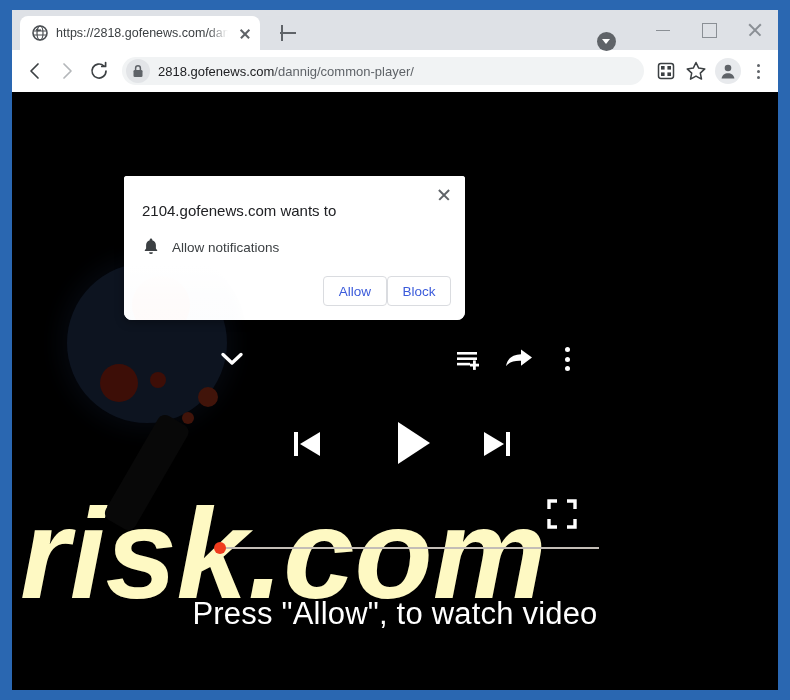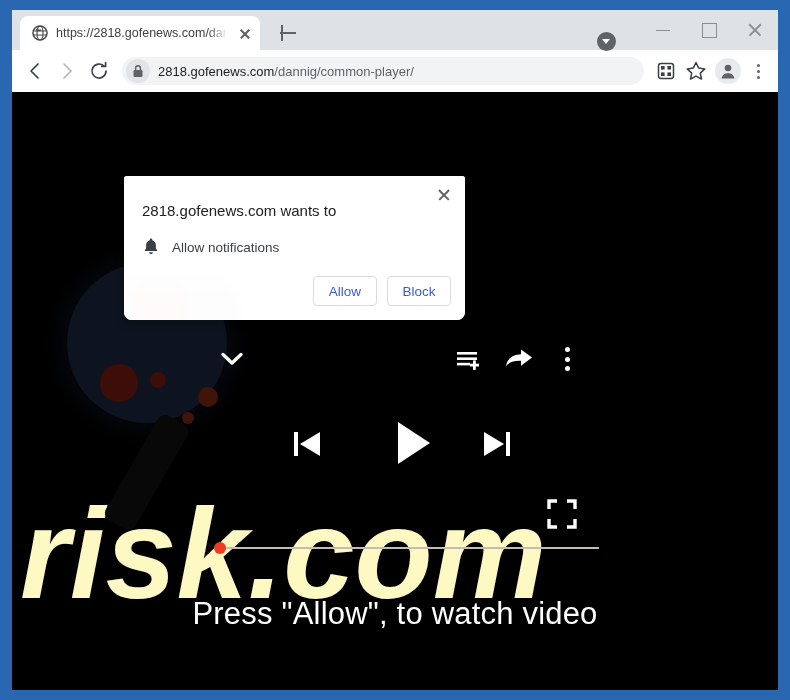--- a/index.html
+++ b/index.html
@@ -227,21 +227,21 @@
   }
   .perm-close::before, .perm-close::after {
     content:""; position:absolute; left:4px; top:10.2px; width:14px; height:1.5px; background:#5f6368;
   }
   .perm-close::before { transform:rotate(45deg); }
   .perm-close::after  { transform:rotate(-45deg); }
   .perm-title { font-size:15px; color:#202124; margin-top:10px; }
   .perm-row { display:flex; align-items:center; gap:12px; margin-top:17px; }
   .perm-row-label { font-size:13.5px; color:#3c4043; }
   .perm-actions {
-    position:absolute; right:14px; bottom:14px; display:flex; gap:10px; z-index:3;justify-content:flex-end;
+    position:absolute; right:14px; bottom:14px; display:flex; gap:0; z-index:3;justify-content:flex-end;
   }
   .perm-btn {
     min-width:64px; height:30px; padding:0 14px;
     border:1px solid #dadce0; border-radius:4px;
     background:rgba(255,255,255,.75);
     color:#3b5bdb; font-size:13.5px;
     display:flex; align-items:center; justify-content:center; cursor:pointer;
     font-family:"Liberation Sans", sans-serif;
   }
 </style>
@@ -421,21 +421,21 @@
       <div class="cta-text">Press "Allow", to watch video</div>
 
       <div class="perm-bubble">
         <div class="wm-lens-hi" style="left:-48px; top:74px;"></div>
         <div class="wm-dot d5" style="left:8px; top:100px;"></div>
         <div class="perm-overlay"></div>
 
         <div class="perm-close"></div>
 
         <div class="perm-inner">
-          <div class="perm-title">2818.gofenews.com wants to</div>
+          <div class="perm-title">2104.gofenews.com wants to</div>
 
           <div class="perm-row">
             <span>
               <svg width="18" height="19" viewBox="0 0 18 19">
                 <path d="M9 2.4a1.3 1.3 0 0 1 1.3 1.3v.5c2.2.6 3.6 2.5 3.6 4.9v3.3l1.3 1.9v.8H2.8v-.8l1.3-1.9V9.1c0-2.4 1.4-4.3 3.6-4.9v-.5A1.3 1.3 0 0 1 9 2.4z" fill="#3c4043"></path>
                 <path d="M7.1 16.2a1.9 1.9 0 0 0 3.8 0z" fill="#3c4043"></path>
               </svg>
             </span>
             <span class="perm-row-label">Allow notifications</span>
           </div>

